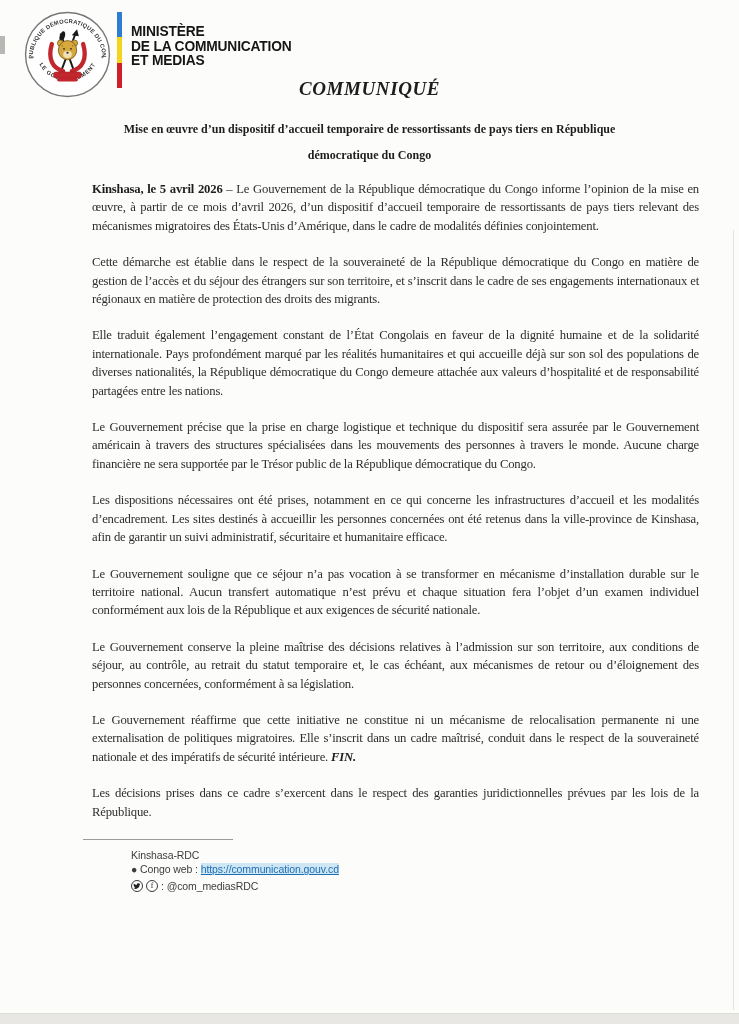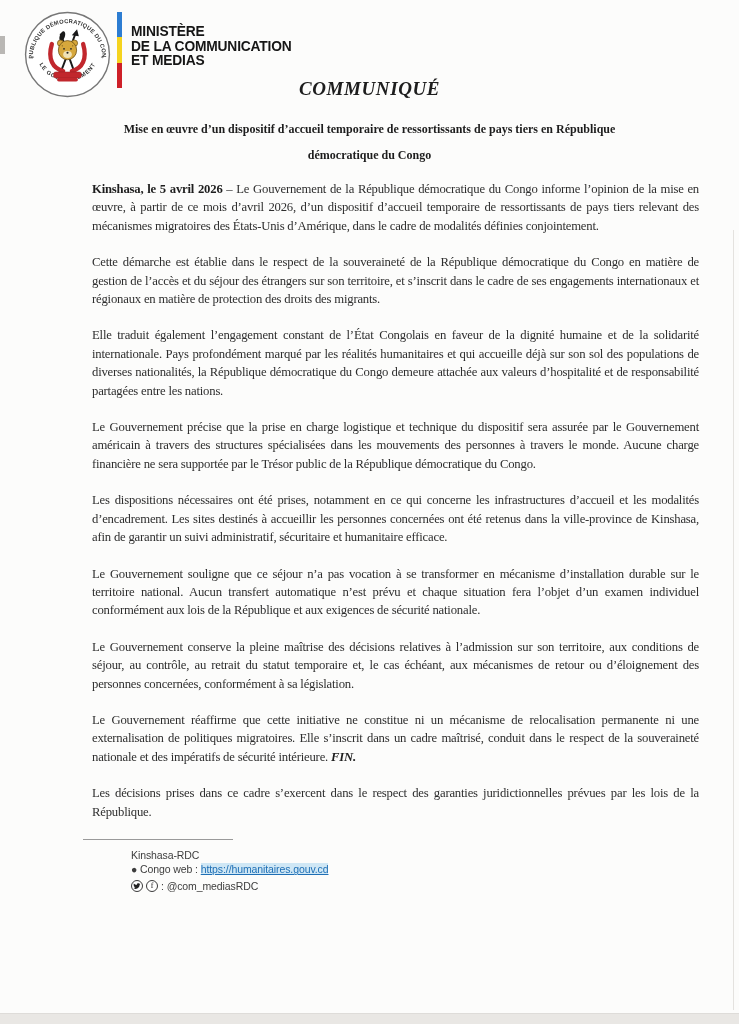--- a/index.html
+++ b/index.html
@@ -126,21 +126,21 @@
       <p>Les dispositions nécessaires ont été prises, notamment en ce qui concerne les infrastructures d’accueil et les modalités d’encadrement. Les sites destinés à accueillir les personnes concernées ont été retenus dans la ville-province de Kinshasa, afin de garantir un suivi administratif, sécuritaire et humanitaire efficace.</p>
       <p>Le Gouvernement souligne que ce séjour n’a pas vocation à se transformer en mécanisme d’installation durable sur le territoire national. Aucun transfert automatique n’est prévu et chaque situation fera l’objet d’un examen individuel conformément aux lois de la République et aux exigences de sécurité nationale.</p>
       <p>Le Gouvernement conserve la pleine maîtrise des décisions relatives à l’admission sur son territoire, aux conditions de séjour, au contrôle, au retrait du statut temporaire et, le cas échéant, aux mécanismes de retour ou d’éloignement des personnes concernées, conformément à sa législation.</p>
       <p><span>Le Gouvernement réaffirme que cette initiative ne constitue ni un mécanisme de relocalisation permanente ni une externalisation de politiques migratoires. Elle s’inscrit dans un cadre maîtrisé, conduit dans le respect de la souveraineté nationale et des impératifs de sécurité intérieure. </span><span class="fin">FIN.</span></p>
       <p>Les décisions prises dans ce cadre s’exercent dans le respect des garanties juridictionnelles prévues par les lois de la République.</p>
     </div>
 
     <div class="footer">
       <div class="footer-sep"></div>
       <div class="f-line">Kinshasa-RDC</div>
-      <div class="f-line"><span>● Congo web : </span><a class="url">https://humanitaires.gouv.cd</a></div>
+      <div class="f-line"><span>● Congo web : </span><a class="url">https://communication.gouv.cd</a></div>
       <div class="f-line social">
         <span class="circ">
           <svg width="8" height="8" viewBox="0 0 12 12">
               <path fill="#222" d="M11,2.8 C10.6,3 10.2,3.1 9.8,3.15 C10.2,2.9 10.5,2.5 10.65,2.05 C10.25,2.3 9.8,2.45 9.35,2.55 C8.95,2.15 8.4,1.9 7.8,1.9 C6.6,1.9 5.65,2.85 5.65,4.05 C5.65,4.2 5.65,4.35 5.7,4.5 C3.9,4.4 2.3,3.55 1.25,2.25 C1.05,2.6 0.95,2.9 0.95,3.3 C0.95,4.05 1.3,4.7 1.9,5.1 C1.55,5.1 1.2,5 0.95,4.85 L0.95,4.9 C0.95,5.95 1.7,6.8 2.7,7 C2.5,7.05 2.3,7.1 2.1,7.1 C1.95,7.1 1.8,7.05 1.7,7.05 C1.95,7.9 2.75,8.55 3.7,8.55 C2.95,9.15 2.05,9.5 1.05,9.5 C0.85,9.5 0.7,9.5 0.5,9.45 C1.45,10.05 2.55,10.4 3.75,10.4 C7.8,10.4 9.95,7.15 9.95,4.3 L9.95,4 C10.35,3.7 10.7,3.3 11,2.8 Z"></path>
             </svg>
         </span>
         <span class="circ">
             <span class="fb">f</span>
           </span>
         <span>: @com_mediasRDC</span>

